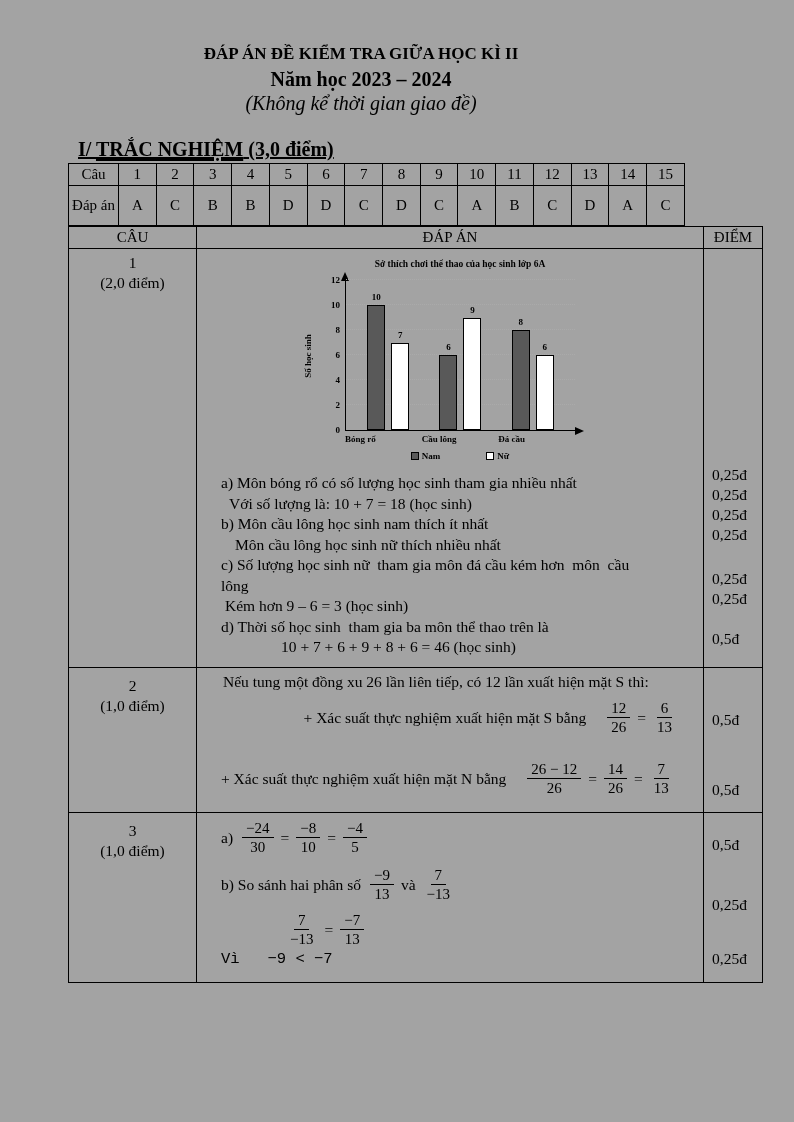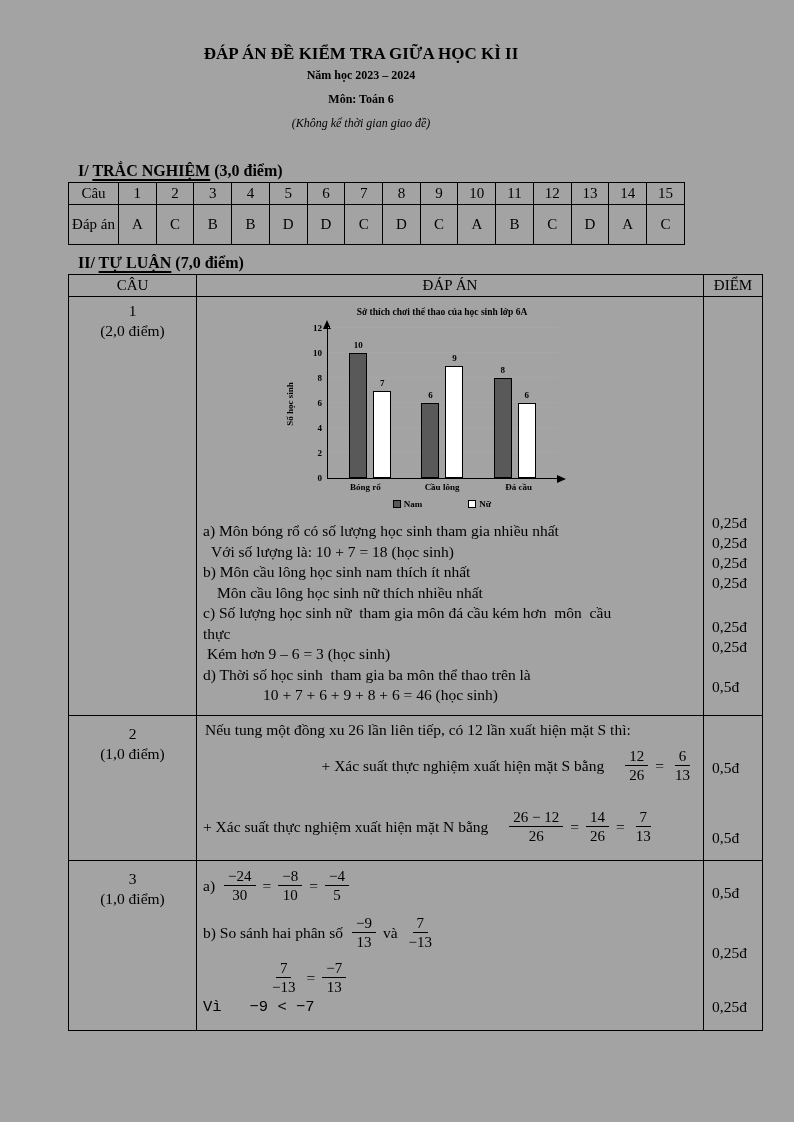--- a/index.html
+++ b/index.html
@@ -4,42 +4,42 @@
 <style>
   * { margin:0; padding:0; box-sizing:border-box; }
   html,body { background:#fff; }
   .page {
     position:relative; width:794px; height:1122px; background:#a3a3a3;
     font-family:"Liberation Serif", serif; color:#000; overflow:hidden;
   }
   
   .doc-header { padding-top:44px; padding-right:72px; text-align:center; }
   .doc-title { font-size:17px; font-weight:bold; height:24px; }
-  .doc-sub   { font-size:12px; height:24px; }
+  .doc-sub   { font-size:20px; height:24px; }
   .bold { font-weight:bold; }
   .italic { font-style:italic; }
   
-  .sec-heading { margin-left:78px; font-size:16px; font-weight:bold; }
+  .sec-heading { margin-left:78px; font-size:20px; font-weight:bold;text-decoration:underline; }
   .sec-heading .u { text-decoration:underline; text-underline-offset:3px; text-decoration-thickness:1.5px; }
   .sec1-heading { margin-top:22px; margin-bottom:2px; }
   .sec2-heading { margin-top:9px; margin-bottom:2px; }
   
   table { border-collapse:collapse; table-layout:fixed; }
   td { border:1px solid #000; }
   .mcq { margin-left:68px; width:617px; font-size:15px; }
   .mcq td { text-align:center; padding:0; }
   .mcq .rownum td { height:22px; }
   .mcq .rowans td { height:40px; }
   .mcq .lbl { text-align:center; line-height:17px; padding:1px 2px; }
   
   .essay { margin-left:68px; width:694px; font-size:15.5px; }
   .essay td { vertical-align:top; }
   .ehead td { height:22px; text-align:center; vertical-align:middle; font-size:15px; }
   .cau-cell { text-align:center; padding-top:4px; line-height:20px; }
-  .ans-cell { padding:0 6px; }
+  .ans-cell { padding:0 24px; }
   .diem-cell { padding-left:8px; line-height:20px; }
   .ln { white-space:pre-wrap; }
   
   .q1-lines { margin-top:12px; line-height:20.5px; }
   .q1-lines .i1 { padding-left:8px; }
   .q1-lines .i2 { padding-left:14px; }
   .q1-lines .i3 { padding-left:4px; }
   .q1-lines .i4 { padding-left:60px; }
   
   .q1-pts { padding-top:216px; }
@@ -79,34 +79,33 @@
   .ytick { position:absolute; left:-26px; width:20px; text-align:right; font-size:9px; font-weight:bold; line-height:12px; }
   .groups { position:absolute; left:0; right:0; top:0; bottom:0; display:flex; padding:0 6px; }
   .bargroup { flex:1; display:flex; justify-content:center; align-items:flex-end; gap:6px; }
   .bar { width:18px; position:relative; border:1px solid #000; }
   .barval { position:absolute; top:-14px; left:-6px; right:-6px; text-align:center; font-size:9px; font-weight:bold; }
   .y-arrow { position:absolute; left:-5.5px; top:-9px; width:0; height:0;
              border-left:4px solid transparent; border-right:4px solid transparent; border-bottom:9px solid #000; }
   .x-arrow { position:absolute; right:-9px; bottom:-5px; width:0; height:0;
              border-top:4px solid transparent; border-bottom:4px solid transparent; border-left:9px solid #000; }
   .x-labels { display:flex; margin-left:36px; width:230px; margin-top:3px; }
-  .xlab { flex:1; text-align:center; font-size:9px; font-weight:bold; }
+  .xlab { flex:1; font-size:9px; font-weight:bold; }
   .legend { display:flex; justify-content:center; gap:46px; margin-left:36px; width:230px; margin-top:7px; }
   .legend-item { display:flex; align-items:center; gap:3px; font-size:9px; font-weight:bold; }
   .swatch { width:8px; height:8px; border:1px solid #000; display:inline-block; }
 </style>
 </head>
 <body>
 
 <div class="page">
 
   <div class="doc-header">
     <div class="doc-title">ĐÁP ÁN ĐỀ KIỂM TRA GIỮA HỌC KÌ II</div>
     <div class="doc-sub bold">Năm học 2023 – 2024</div>
-    <div class="doc-sub bold">Môn: Toán 6</div>
     <div class="doc-sub italic">(Không kể thời gian giao đề)</div>
   </div>
 
   <div class="sec-heading sec1-heading"><span>I/ </span><span class="u">TRẮC NGHIỆM</span><span> (3,0 điểm)</span></div>
 
   <table class="mcq">
     <colgroup>
         <col style="width:50px">
       </colgroup>
     <tbody>
@@ -142,21 +141,20 @@
           <td>A</td>
           <td>B</td>
           <td>C</td>
           <td>D</td>
           <td>A</td>
           <td>C</td>
         </tr>
   </tbody>
     </table>
 
-  <div class="sec-heading sec2-heading"><span>II/ </span><span class="u">TỰ LUẬN</span><span> (7,0 điểm)</span></div>
 
   <table class="essay">
     <colgroup>
         <col style="width:128px">
         <col style="width:507px">
         <col style="width:59px">
       </colgroup>
     <tbody>
         <tr class="ehead">
       <td>CÂU</td>
@@ -235,21 +233,21 @@
                 </div>
               </div>
         </div>
 
         <div class="q1-lines">
           <div class="ln">a) Môn bóng rổ có số lượng học sinh tham gia nhiều nhất</div>
           <div class="ln i1">Với số lượng là: 10 + 7 = 18 (học sinh)</div>
           <div class="ln">b) Môn cầu lông học sinh nam thích ít nhất</div>
           <div class="ln i2">Môn cầu lông học sinh nữ thích nhiều nhất</div>
           <div class="ln">c) Số lượng học sinh nữ  tham gia môn đá cầu kém hơn  môn  cầu</div>
-          <div class="ln">thực</div>
+          <div class="ln">lông</div>
           <div class="ln i3">Kém hơn 9 – 6 = 3 (học sinh)</div>
           <div class="ln">d) Thời số học sinh  tham gia ba môn thể thao trên là</div>
           <div class="ln i4">10 + 7 + 6 + 9 + 8 + 6 = 46 (học sinh)</div>
         </div>
       </td>
       <td class="diem-cell">
         <div class="q1-pts">
           <div class="pt">0,25đ</div>
           <div class="pt">0,25đ</div>
           <div class="pt">0,25đ</div>

